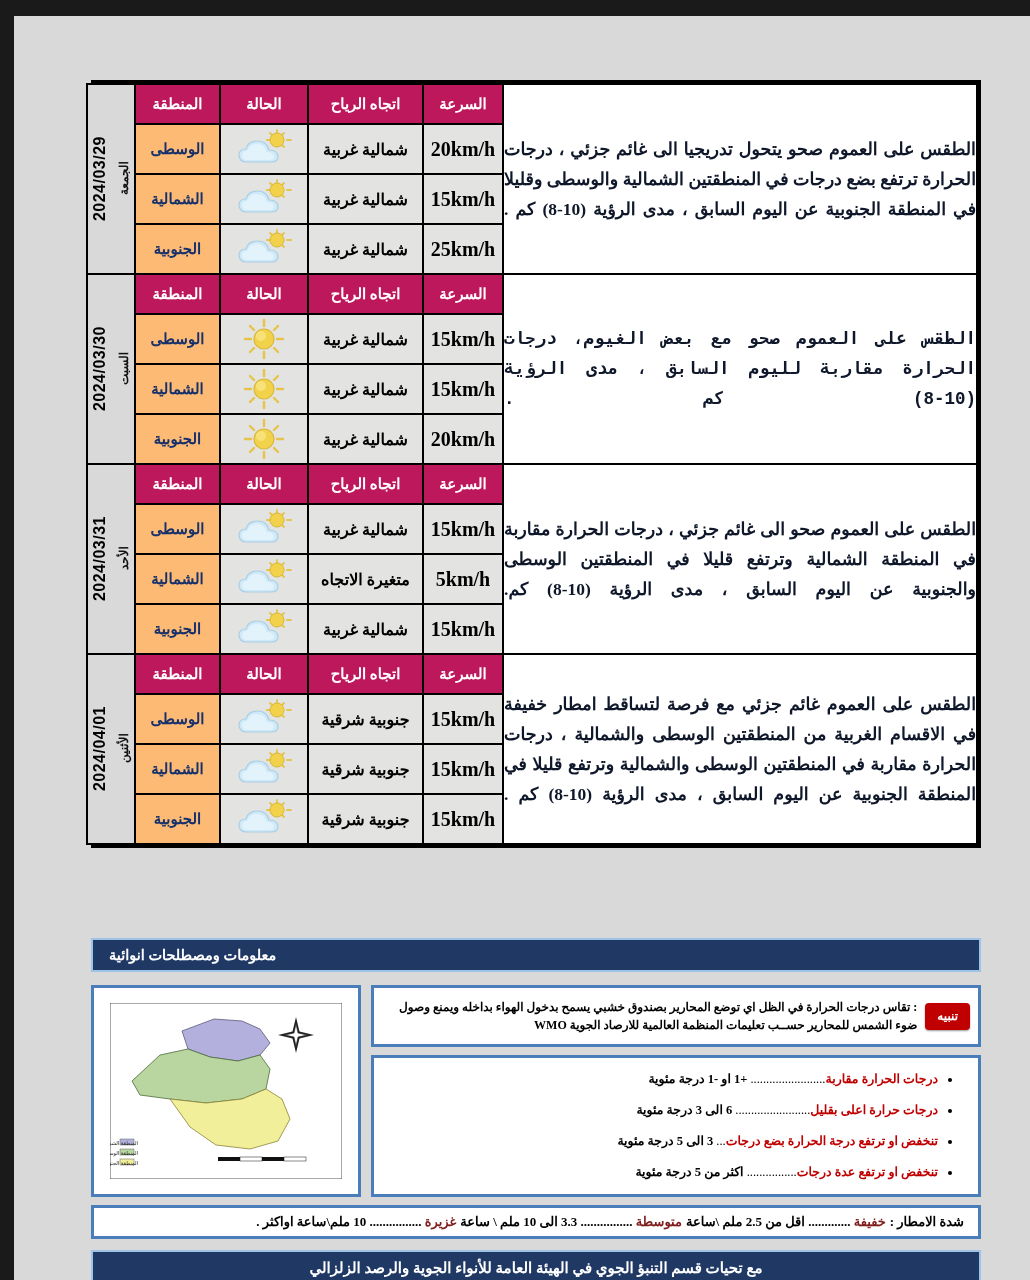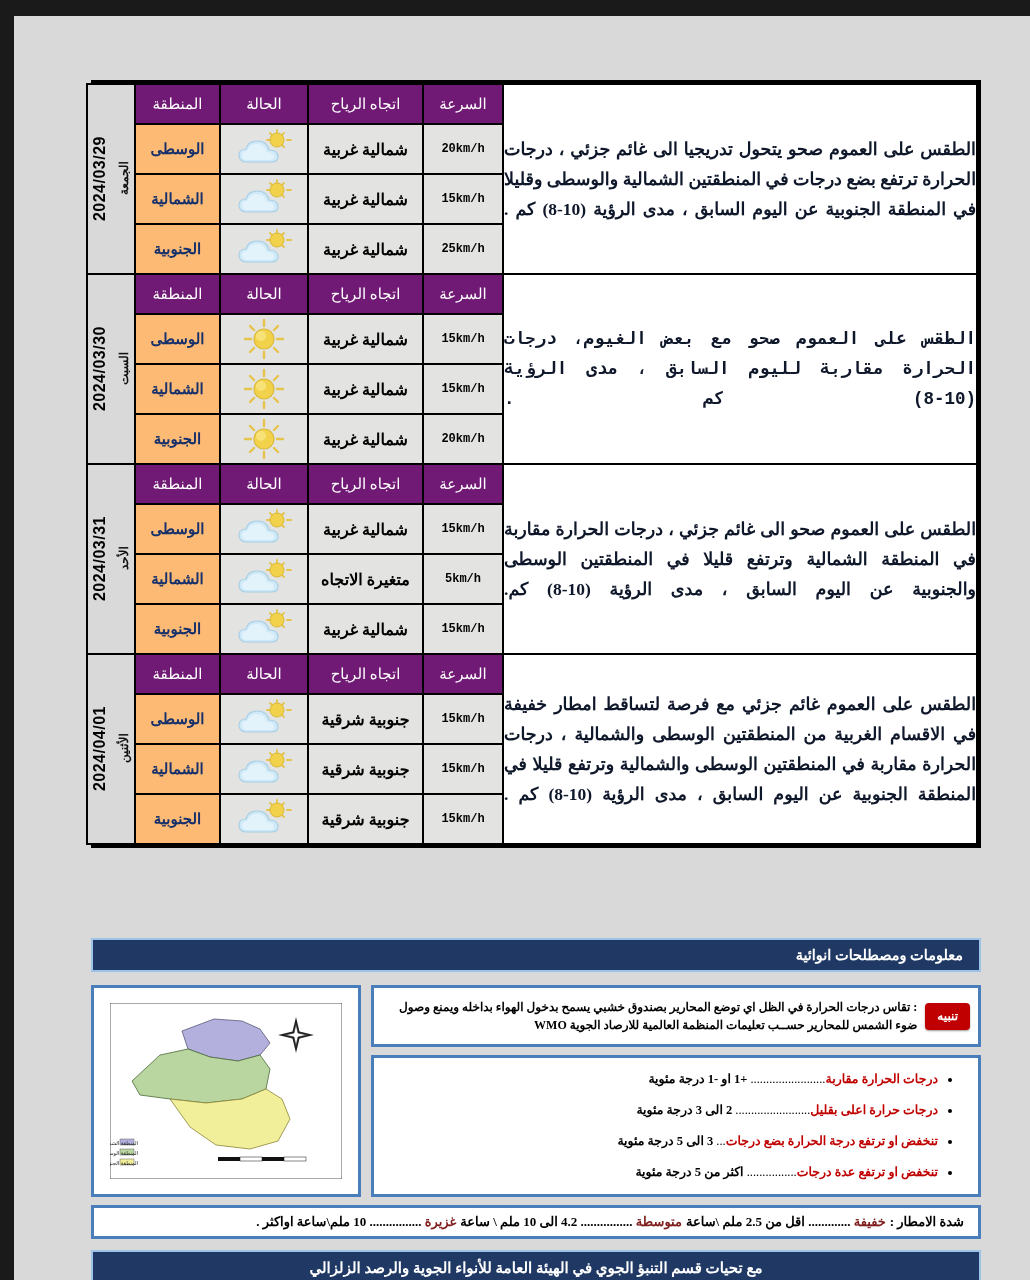--- a/index.html
+++ b/index.html
@@ -58,23 +58,23 @@
   
   col.c-date  { width: 48px; }
   col.c-reg   { width: 85px; }
   col.c-state { width: 88px; }
   col.c-dir   { width: 115px; }
   col.c-speed { width: 80px; }
   col.c-desc  { width: 474px; }
 
   
   .hdr {
-    background: #701a75;
+    background: #be185d;
     color: #ffffff;
-    font-weight: normal;
+    font-weight: bold;
     font-size: 15px;
     text-align: center;
     height: 40px;
     letter-spacing: 0.2px;
   }
 
   
   .date-cell {
     background: #d9d9d9;
     text-align: center;
@@ -120,21 +120,21 @@
     height: 50px;
   }
   .dir, .speed {
     background: #e3e3e1;
     color: #000;
     font-weight: bold;
     text-align: center;
     height: 50px;
   }
   .dir  { font-size: 16px; margin-top: 9px; }
-  .speed{ font-size: 12px; font-family: Liberation Mono, monospace; }
+  .speed{ font-size: 20px; font-family: Liberation Serif, serif; }
 
   
   .desc {
     background: #ffffff;
     color: #0f172a;
     font-size: 17.5px;
     font-weight: bold;
     line-height: 1.72;
     text-align: justify;
     text-align-last: justify;
@@ -153,21 +153,21 @@
     width: 890px;
     height: 34px;
     background: #1f3864;
     border: 2px solid #9dc3e6;
     box-sizing: border-box;
     color: #fff;
     font-weight: bold;
     font-size: 14.5px;
     display: flex;
     align-items: center;
-    justify-content: flex-start;
+    justify-content: flex-end;
     padding: 0 16px;
   }
   #info-title-bar { top: 878px; }
 
   .map-box {
     position: absolute;
     left: 25px; top: 925px;
     width: 270px;
     height: 212px;
     background: #ffffff;
@@ -605,30 +605,30 @@
     </div>
 
     <div class="note-box">
       <span class="badge-tanbih">تنبيه</span>
       <span class="note-text">: تقاس درجات الحرارة في الظل اي توضع المحارير بصندوق خشبي يسمح بدخول الهواء بداخله ويمنع وصول ضوء الشمس للمحارير حســب تعليمات المنظمة العالمية للارصاد الجوية WMO</span>
     </div>
 
     <div class="terms-box">
       <ul class="terms" id="terms-list">
           <li><span class="term">درجات الحرارة مقاربة</span><span class="dots">........................</span><span class="val"> +1  او -1 درجة مئوية</span></li>
-          <li><span class="term">درجات حرارة اعلى بقليل</span><span class="dots">........................</span><span class="val"> 2   الى   3 درجة مئوية</span></li>
+          <li><span class="term">درجات حرارة اعلى بقليل</span><span class="dots">........................</span><span class="val"> 6   الى   3 درجة مئوية</span></li>
           <li><span class="term">تنخفض او ترتفع درجة الحرارة بضع درجات</span><span class="dots">...</span><span class="val"> 3   الى   5 درجة مئوية</span></li>
           <li><span class="term">تنخفض او ترتفع عدة درجات</span><span class="dots">................</span><span class="val"> اكثر من  5 درجة مئوية</span></li>
         </ul>
     </div>
 
     <div class="rain-box" id="rain-box">
         <span>شدة الامطار :</span>
         <span><span class="term"> خفيفة </span><span>.............</span><span> اقل من 2.5  ملم \ساعة  </span></span>
-        <span><span class="term"> متوسطة </span><span>................</span><span> 4.2 الى 10 ملم \ ساعة  </span></span>
+        <span><span class="term"> متوسطة </span><span>................</span><span> 3.3 الى 10 ملم \ ساعة  </span></span>
         <span><span class="term"> غزيرة </span><span>................</span><span> 10 ملم\ساعة اواكثر .  </span></span>
       </div>
 
     <div class="info-bar" id="footer-bar">
       <span>مع تحيات قسم التنبؤ الجوي في الهيئة العامة للأنواء الجوية والرصد الزلزالي</span>
     </div>
 
   </div>
 </div>
 

